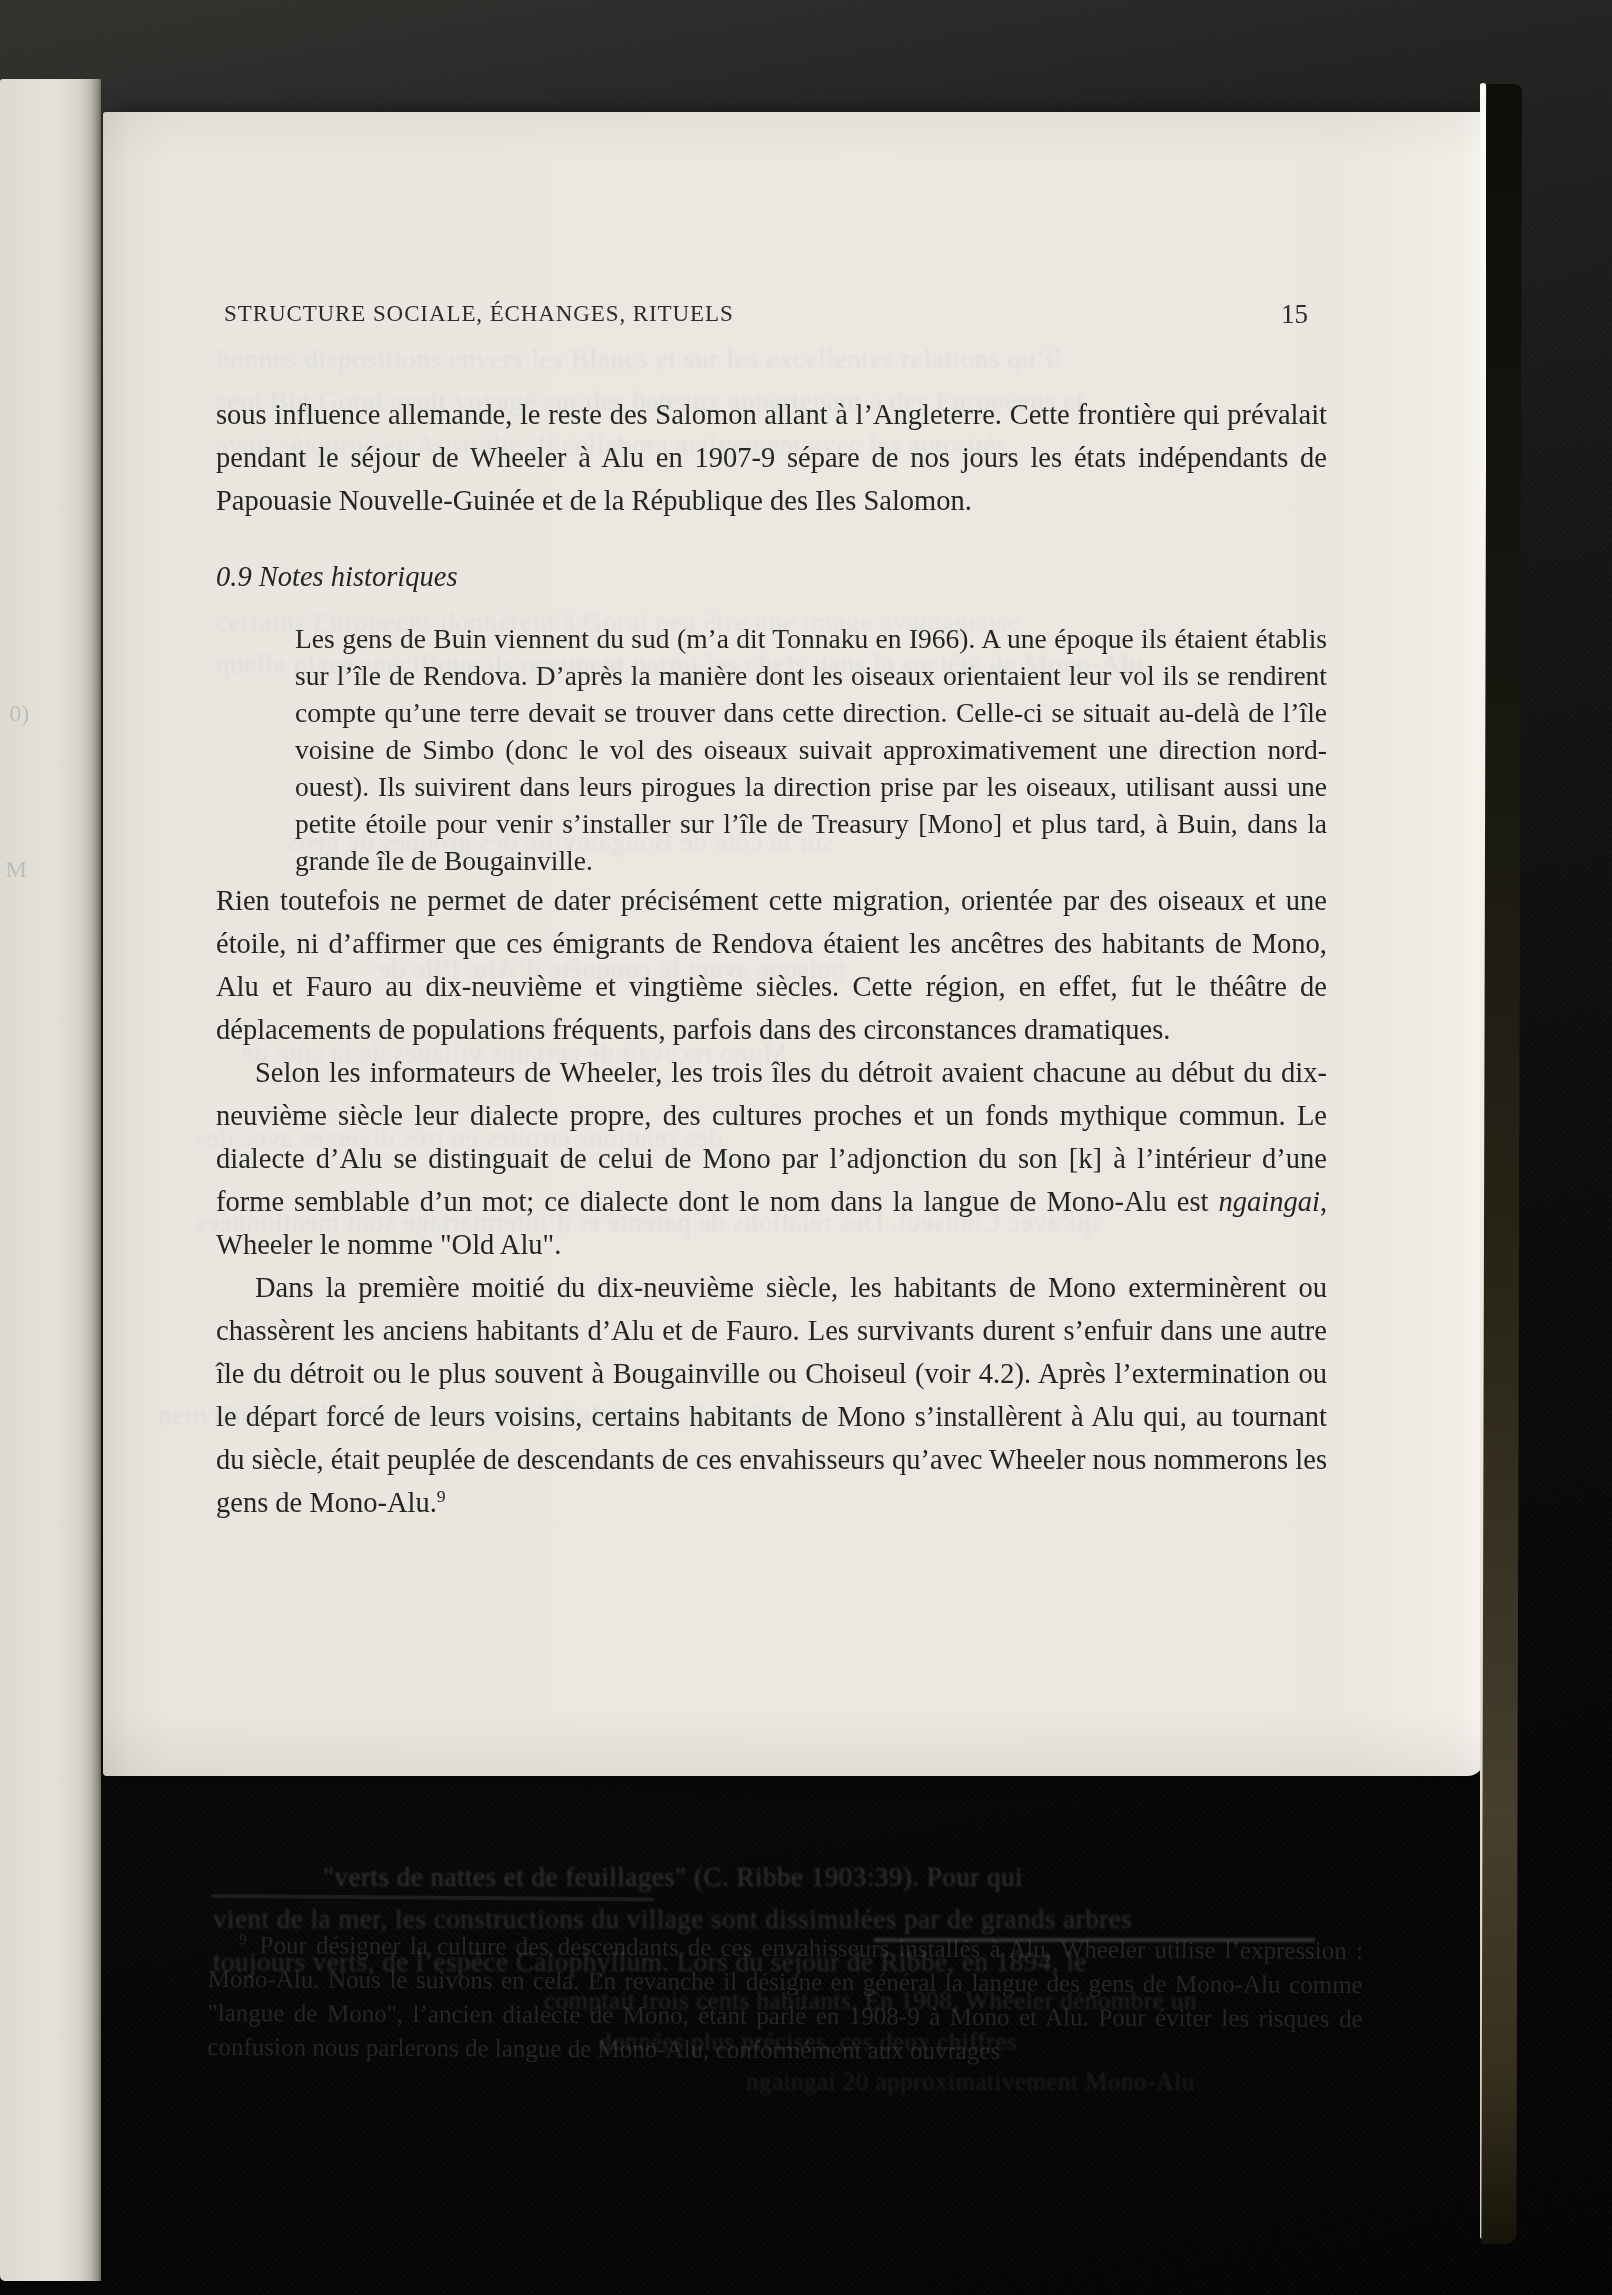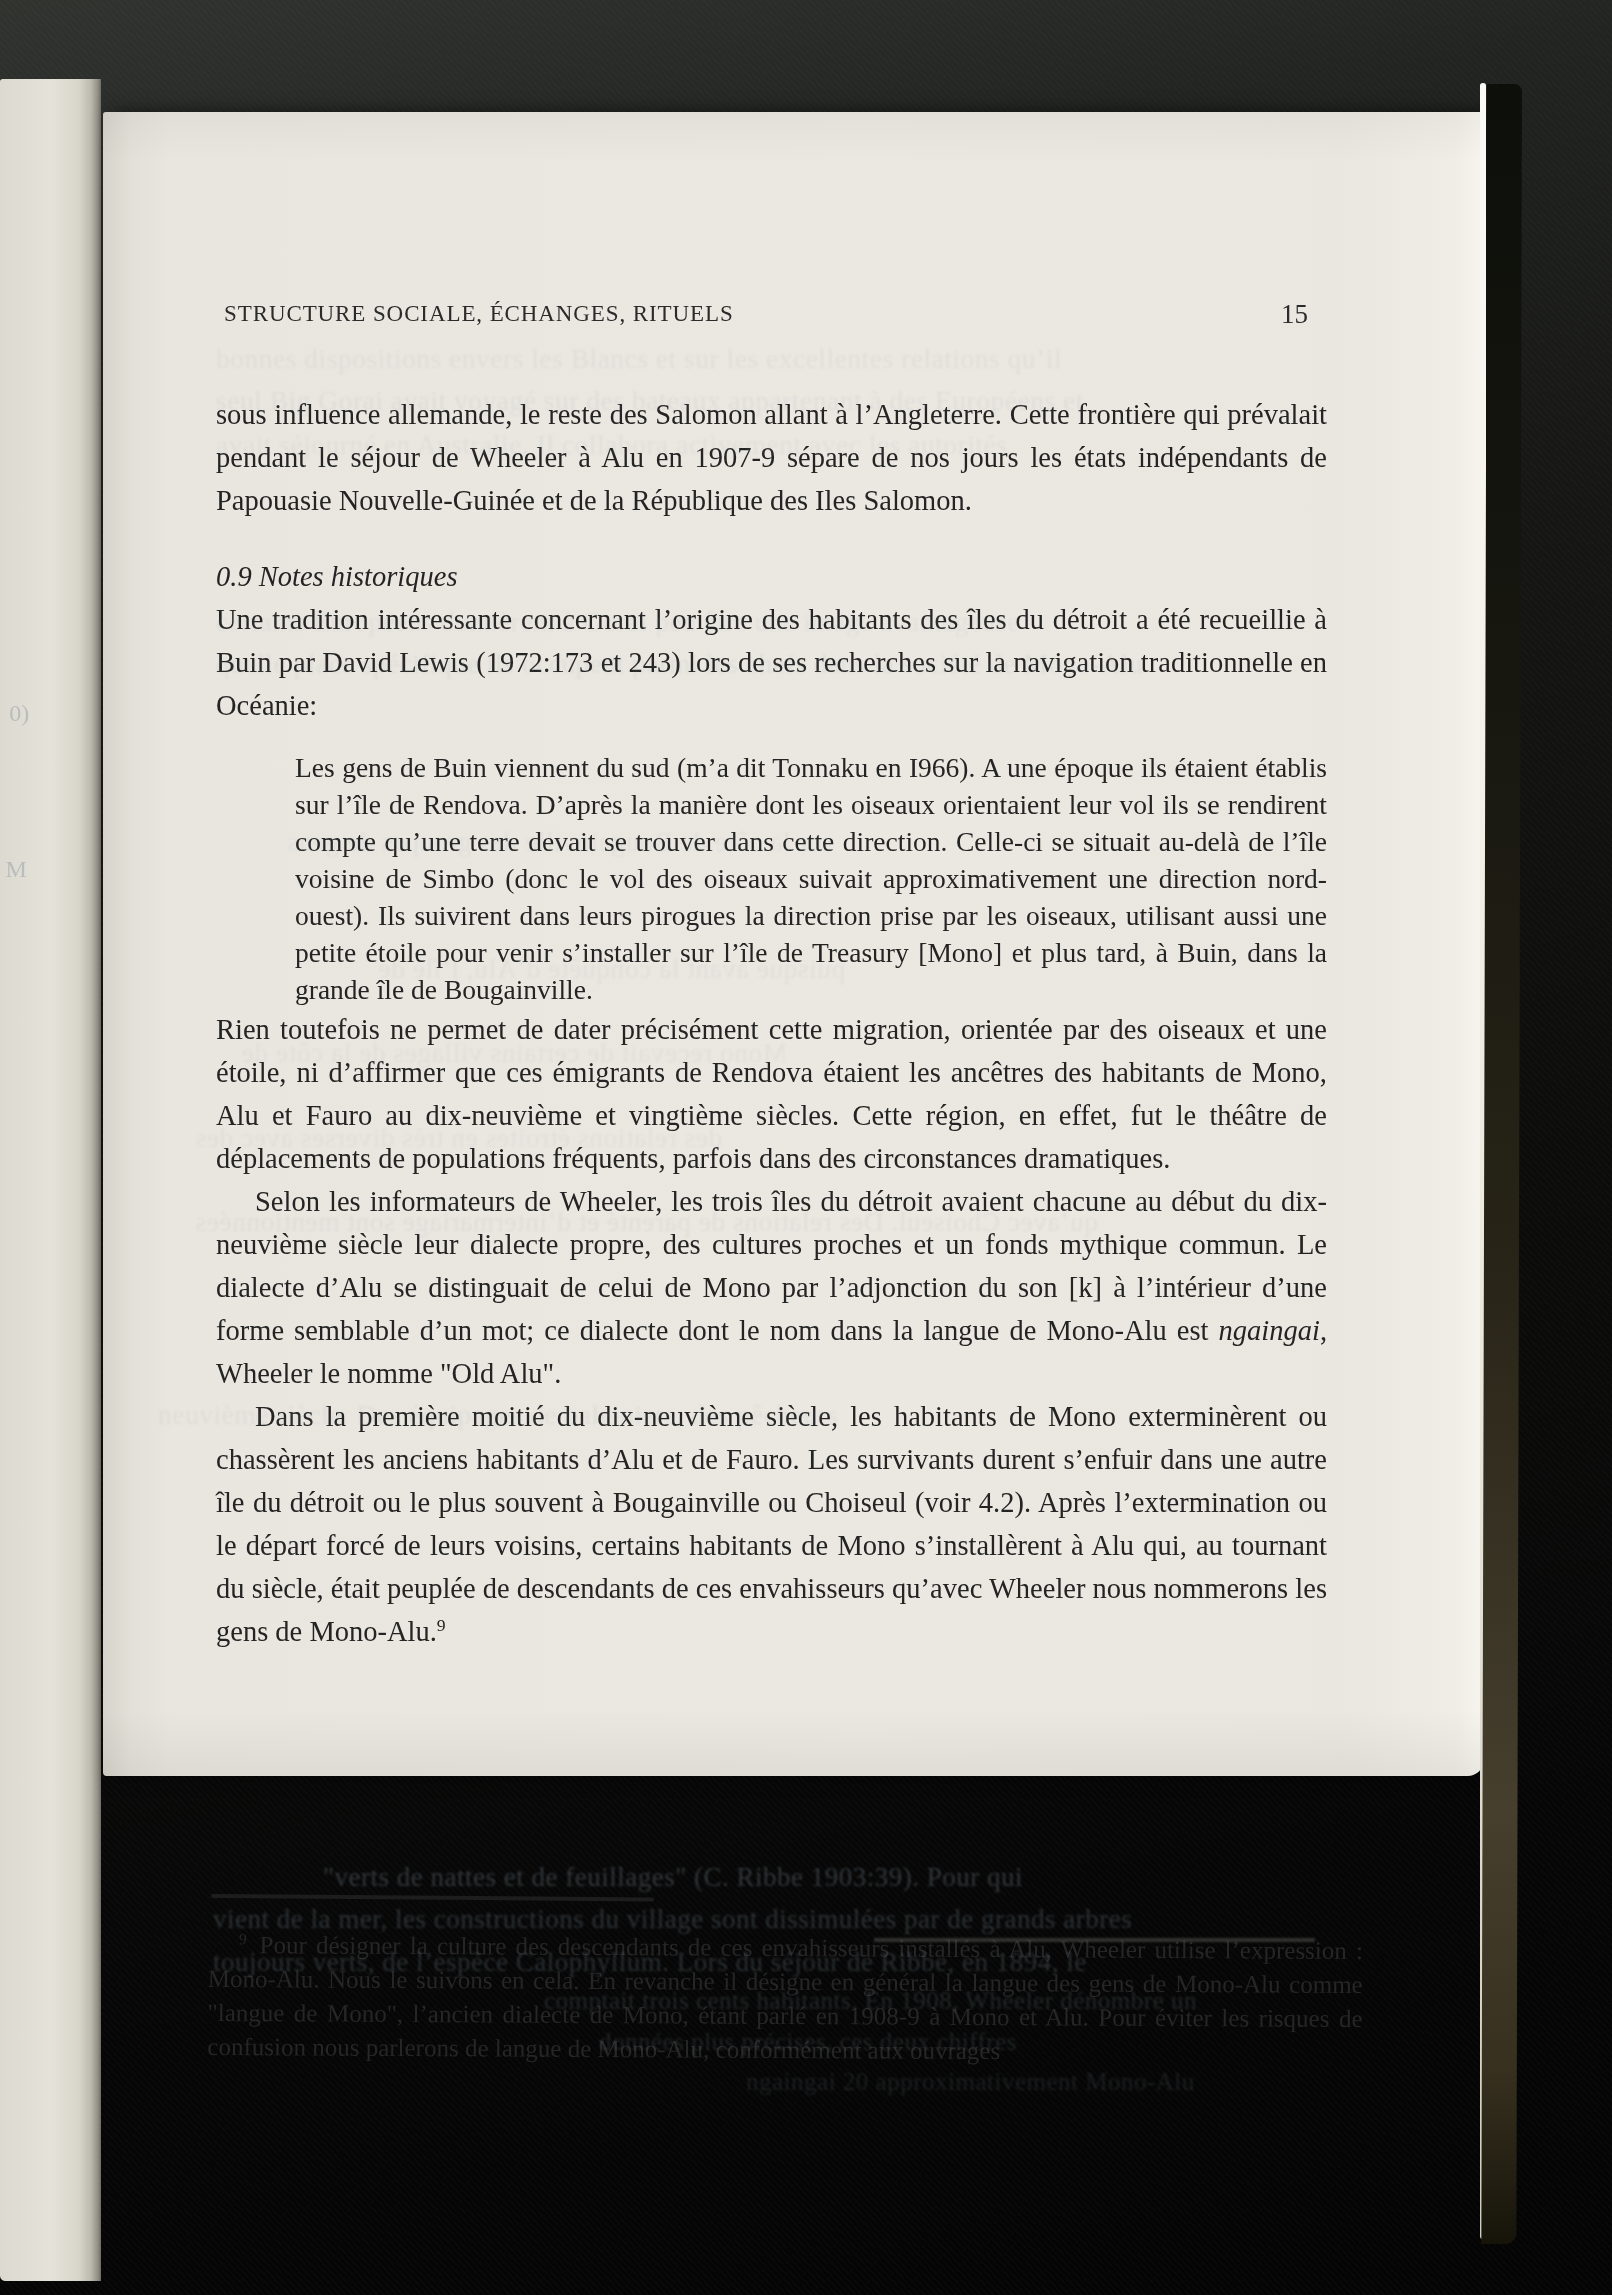--- a/index.html
+++ b/index.html
@@ -121,21 +121,20 @@
 <div class="main-page">
 
   <div class="running-head">
     <span>STRUCTURE SOCIALE, ÉCHANGES, RITUELS</span>
     <span class="pagenum">15</span>
   </div>
 
   <div class="body-col">
     <p class="p-intro">sous influence allemande, le reste des Salomon allant à l’Angleterre. Cette frontière qui prévalait pendant le séjour de Wheeler à Alu en 1907-9 sépare de nos jours les états indépendants de Papouasie Nouvelle-Guinée et de la République des Iles Salomon.</p>
     <h2 class="sect">0.9 Notes historiques</h2>
-    <p class="p-trad">Une tradition intéressante concernant l’origine des habitants des îles du détroit a été recueillie à Buin par David Lewis (1972:173 et 243) lors de ses recherches sur la navigation traditionnelle en Océanie:</p>
     <blockquote class="quote">Les gens de Buin viennent du sud (m’a dit Tonnaku en I966). A une époque ils étaient établis sur l’île de Rendova. D’après la manière dont les oiseaux orientaient leur vol ils se rendirent compte qu’une terre devait se trouver dans cette direction. Celle-ci se situait au-delà de l’île voisine de Simbo (donc le vol des oiseaux suivait approximativement une direction nord-ouest). Ils suivirent dans leurs pirogues la direction prise par les oiseaux, utilisant aussi une petite étoile pour venir s’installer sur l’île de Treasury [Mono] et plus tard, à Buin, dans la grande île de Bougainville.</blockquote>
     <p class="p-rien">Rien toutefois ne permet de dater précisément cette migration, orientée par des oiseaux et une étoile, ni d’affirmer que ces émigrants de Rendova étaient les ancêtres des habitants de Mono, Alu et Fauro au dix-neuvième et vingtième siècles. Cette région, en effet, fut le théâtre de déplacements de populations fréquents, parfois dans des circonstances dramatiques.</p>
     <p class="p-selon"><span>Selon les informateurs de Wheeler, les trois îles du détroit avaient chacune au début du dix-neuvième siècle leur dialecte propre, des cultures proches et un fonds mythique commun. Le dialecte d’Alu se distinguait de celui de Mono par l’adjonction du son [k] à l’intérieur d’une forme semblable d’un mot; ce dialecte dont le nom dans la langue de Mono-Alu est </span><i>ngaingai</i><span>, Wheeler le nomme "Old Alu".</span></p>
     <p class="p-dans"><span>Dans la première moitié du dix-neuvième siècle, les habitants de Mono exterminèrent ou chassèrent les anciens habitants d’Alu et de Fauro. Les survivants durent s’enfuir dans une autre île du détroit ou le plus souvent à Bougainville ou Choiseul (voir 4.2). Après l’extermination ou le départ forcé de leurs voisins, certains habitants de Mono s’installèrent à Alu qui, au tournant du siècle, était peuplée de descendants de ces envahisseurs qu’avec Wheeler nous nommerons les gens de Mono-Alu.</span><sup>9</sup></p>
   </div>
 
   <div class="footnote-rule"></div>
 
   <div class="footnote">
     <p><sup>9</sup><span>Pour désigner la culture des descendants de ces envahisseurs installés à Alu, Wheeler utilise l’expression : Mono-Alu. Nous le suivons en cela. En revanche il désigne en général la langue des gens de Mono-Alu comme "langue de Mono", l’ancien dialecte de Mono, étant parlé en 1908-9 à Mono et Alu. Pour éviter les risques de confusion nous parlerons de langue de Mono-Alu, conformément aux ouvrages</span></p>

